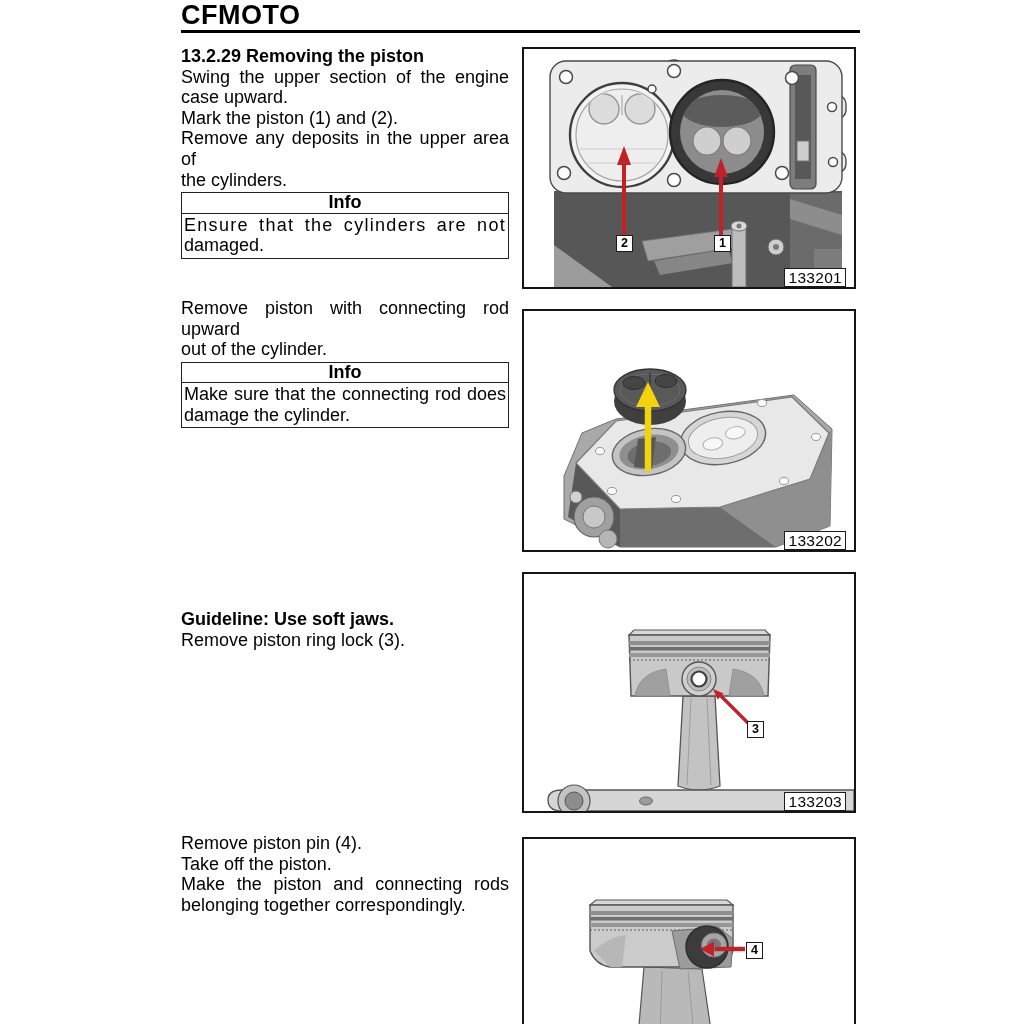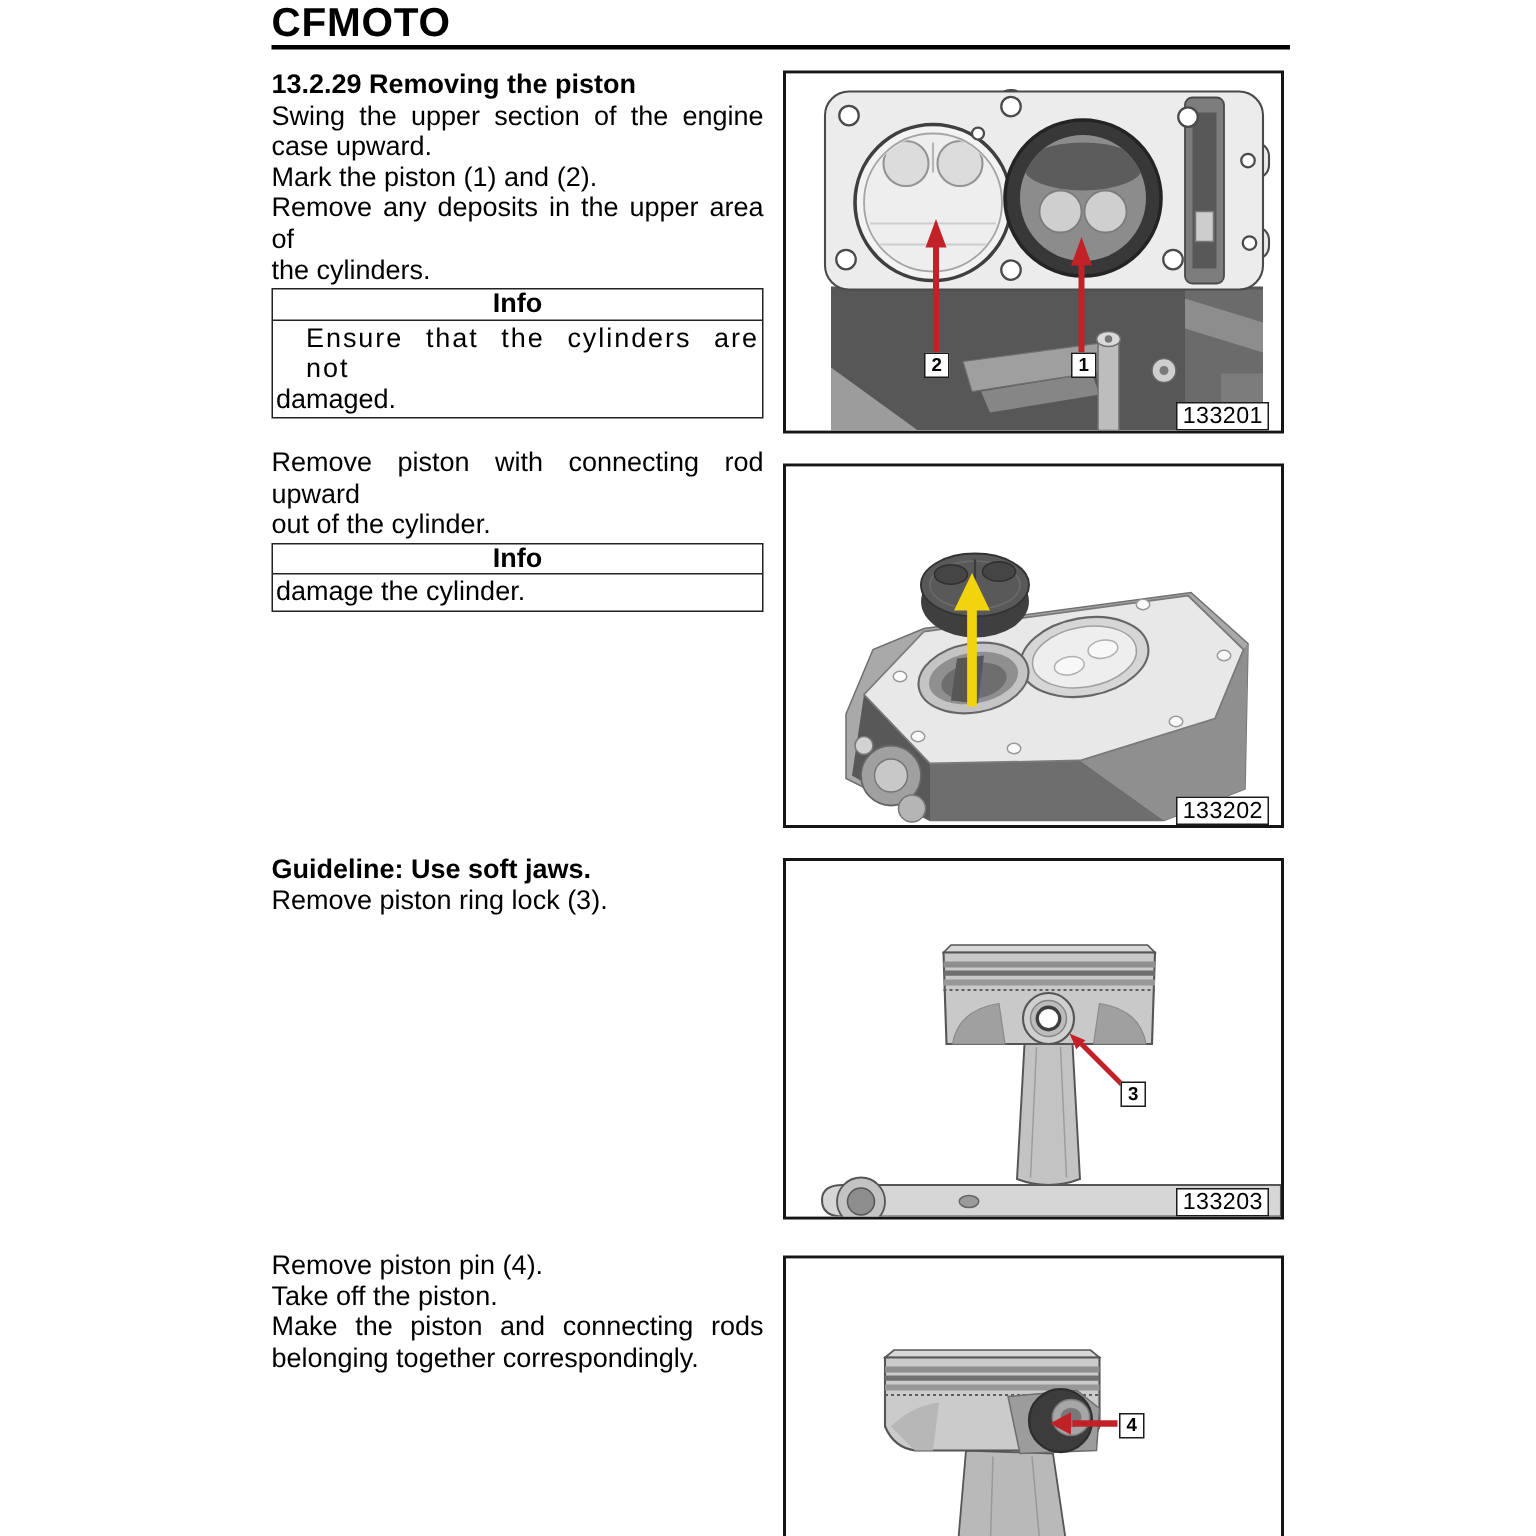--- a/index.html
+++ b/index.html
@@ -4,23 +4,23 @@
 <style>
   html,body{margin:0;padding:0;background:#ffffff;}
   .page{position:relative;width:1024px;height:1024px;background:#ffffff;overflow:hidden;
         font-family:Liberation Sans, sans-serif;color:#000;}
   
   .brand{position:absolute;left:181px;top:0px;font-size:27px;font-weight:700;letter-spacing:0.5px;line-height:30px;}
   .brand-rule{position:absolute;left:181px;top:30px;width:679px;height:3px;background:#000;}
   
   .tblock{position:absolute;left:181px;width:328px;font-size:18px;line-height:20.6px;}
   .heading{font-weight:700;}
-  .b{font-weight:700;}
+  .b{font-weight:700;margin-top:40px;}
   .j{text-align:justify;text-align-last:justify;}
-  .ls{letter-spacing:1.3px;margin-left:20px;}
+  .ls{letter-spacing:1.3px;}
   #s0{top:46px;} #s1{top:298px;} #s2{top:569px;} #s3{top:833px;}
   .infobox{border:1.6px solid #222;margin-top:2px;background:#fff;}
   .ititle{font-weight:700;text-align:center;line-height:19.5px;border-bottom:1.6px solid #222;}
   .ibody{padding:1px 2px 2px 2px;}
   
   .fig{position:absolute;left:522px;width:334px;border:2px solid #151515;background:#fff;box-sizing:border-box;}
   #f1{top:47px;height:242px;} #f2{top:309px;height:243px;} #f3{top:572px;height:241px;} #f4{top:837px;height:200px;}
   .fig svg{position:absolute;left:0;top:0;display:block;}
   .figno{position:absolute;right:8px;bottom:0;background:#fff;border:1.6px solid #1c1c1c;
          font-size:15.5px;line-height:17px;padding:0 3px;letter-spacing:0.3px;text-align:center;}
@@ -52,20 +52,21 @@
       </div>
     </div>
   </div>
 
   <div class="tblock" id="s1">
     <div class="j">Remove piston with connecting rod upward</div>
     <div>out of the cylinder.</div>
     <div class="infobox">
       <div class="ititle">Info</div>
       <div class="ibody">
+        <div class="j">Make sure that the connecting rod does</div>
         <div>damage the cylinder.</div>
       </div>
     </div>
   </div>
 
   <div class="tblock" id="s2">
     <div class="b">Guideline: Use soft jaws.</div>
     <div>Remove piston ring lock (3).</div>
   </div>
 

